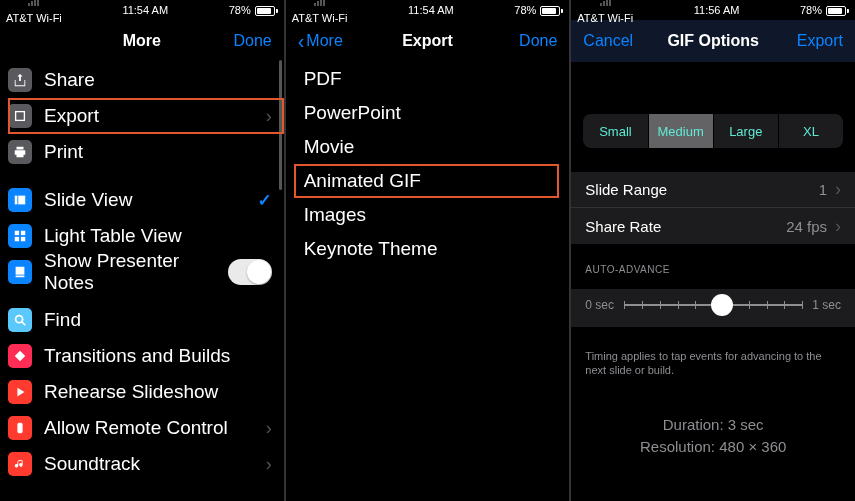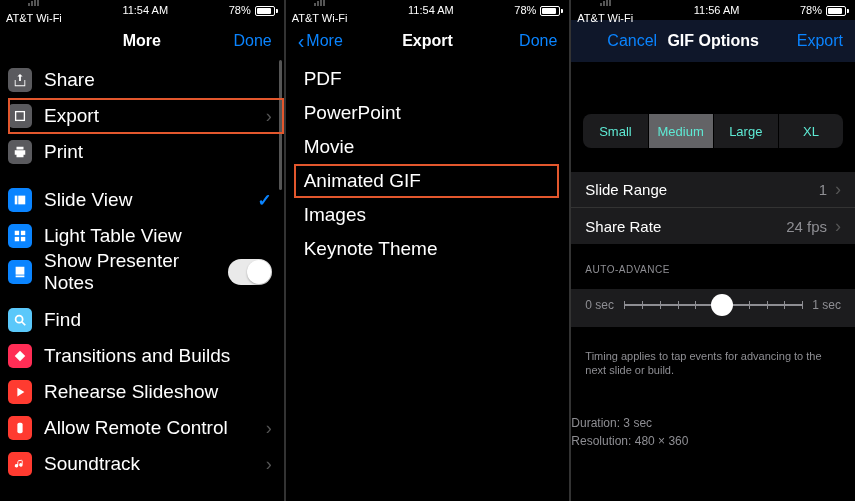--- a/index.html
+++ b/index.html
@@ -12,21 +12,21 @@
     .signal-bars { display: inline-flex; align-items: flex-end; gap: 1px; }
     .signal-bars span { display: inline-block; width: 2px; background: #555; }
     .signal-bars span:nth-child(1){height:3px;} .signal-bars span:nth-child(2){height:5px;} .signal-bars span:nth-child(3){height:7px;} .signal-bars span:nth-child(4){height:9px;}
     .battery { display: inline-flex; align-items: center; }
     .battery-body { width: 20px; height: 10px; border: 1px solid #fff; border-radius: 2px; position: relative; }
     .battery-fill { position: absolute; left: 1px; top: 1px; bottom: 1px; width: 78%; background: #fff; border-radius: 1px; }
     .battery-tip { width: 2px; height: 4px; background: #fff; margin-left: 1px; border-radius: 0 1px 1px 0; }
 
     .nav-bar { display: flex; justify-content: space-between; align-items: center; height: 42px; padding: 0 12px; font-size: 16px; }
     .nav-title { font-weight: 600; position: absolute; left: 50%; transform: translateX(-50%); }
-    .nav-btn { color: #0a84ff; font-size: 16px; margin-left: 24px; }
+    .nav-btn { color: #0a84ff; font-size: 16px; }
     .nav-back { display: flex; align-items: center; gap: 2px; color: #0a84ff; }
 
     .list { padding: 0 0 0 8px; }
     .row { display: flex; align-items: center; height: 36px; padding-right: 12px; position: relative; }
     .row-icon { width: 24px; height: 24px; border-radius: 5px; display: flex; align-items: center; justify-content: center; margin-right: 12px; font-size: 13px; }
     .row-label { flex: 1; font-size: 19px; color: #fff; }
     .chevron { color: #555; font-size: 18px; }
     .checkmark { color: #0a84ff; font-size: 17px; font-weight: bold; }
 
     .highlighted { outline: 2px solid #e3572d; outline-offset: -2px; }
@@ -49,21 +49,21 @@
     .settings-value { color: #8e8e93; font-size: 15px; margin-right: 8px; }
 
     .section-header { font-size: 10px; color: #8e8e93; letter-spacing: 0.5px; padding: 20px 14px 6px; text-transform: uppercase; }
     .slider-row { display: flex; align-items: center; padding: 6px 14px 12px; gap: 10px; }
     .slider-label { font-size: 12px; color: #8e8e93; }
     .slider-track { flex: 1; position: relative; height: 20px; }
     .slider-line { position: absolute; top: 50%; left: 0; right: 0; height: 2px; background: #8e8e93; transform: translateY(-50%); }
     .slider-tick { position: absolute; top: 50%; width: 1px; height: 8px; background: #8e8e93; transform: translateY(-50%); }
     .slider-knob { position: absolute; top: 50%; width: 22px; height: 22px; border-radius: 50%; background: #fff; transform: translate(-50%, -50%); }
     .footnote { font-size: 11px; color: #8e8e93; padding: 22px 14px 0; line-height: 1.3; }
-    .summary { text-align: left; font-size: 12px; color: #8e8e93; margin-top: 36px; line-height: 1.5; }
+    .summary { text-align: center; font-size: 15px; color: #8e8e93; margin-top: 36px; line-height: 1.5; }
 
     .ic-gray { background: #5a5a5e; color: #fff; }
     .ic-green { background: #34c759; color: #fff; }
     .ic-blue { background: #0a84ff; color: #fff; }
     .ic-cyan { background: #5ac8fa; }
     .ic-pink { background: #ff2d55; }
     .ic-red { background: #ff3b30; }
     .scrollbar-hint { position: absolute; right: 2px; top: 60px; width: 3px; height: 130px; background: #555; border-radius: 2px; }
   </style>
 </head>

